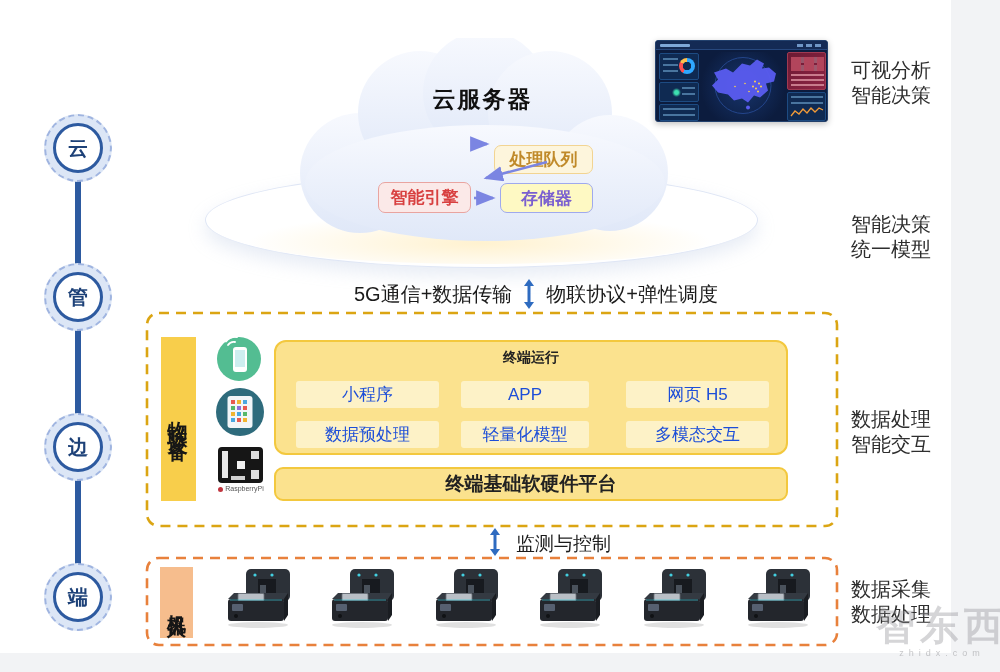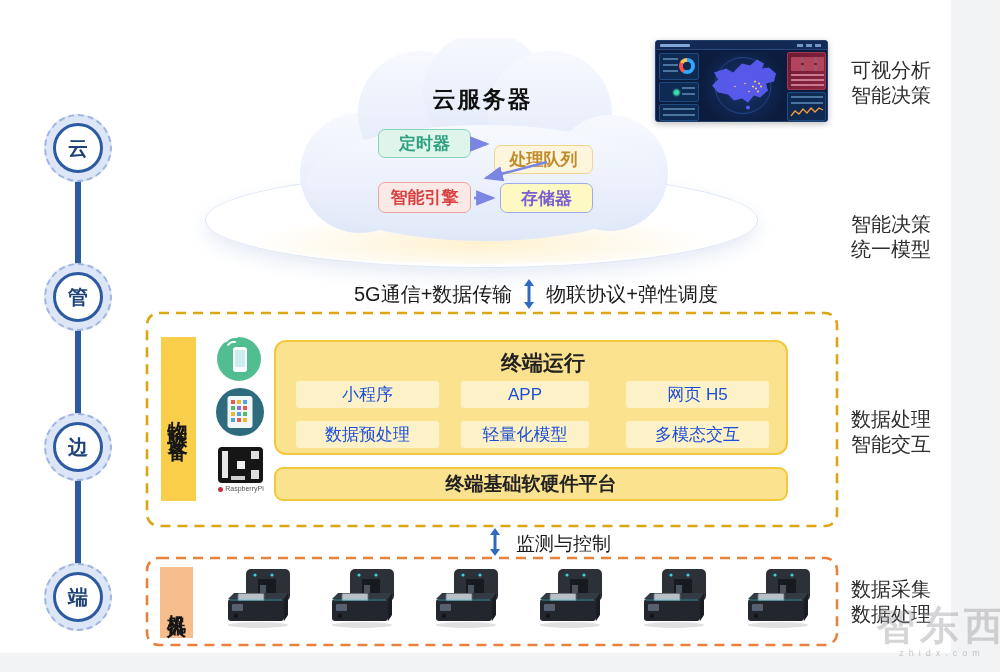--- a/index.html
+++ b/index.html
@@ -66,21 +66,21 @@
   
   .side-label{position:absolute;display:flex;align-items:center;justify-content:center;
     writing-mode:vertical-rl;text-orientation:upright;font-weight:700;color:#161616;}
   .edge-side{left:161px;top:337px;width:35px;height:164px;background:#f8ce4b;font-size:20px;letter-spacing:7px;}
   .dev-side{left:160px;top:567px;width:33px;height:71px;background:#f6bd8d;font-size:19px;letter-spacing:2px;}
 
   .bigyellow{position:absolute;background:#fbe28e;border:2px solid #f3c83e;border-radius:12px;}
   .runtime{left:274px;top:340px;width:514px;height:115px;}
   .platform{left:274px;top:467px;width:514px;height:34px;display:flex;align-items:center;justify-content:center;
     font-size:19px;font-weight:600;color:#222;border-radius:9px;}
-  .runtime-title{position:absolute;left:12px;top:7px;width:100%;text-align:center;font-size:21px;font-weight:600;color:#222;}
+  .runtime-title{position:absolute;left:0;top:7px;width:100%;text-align:center;font-size:14px;font-weight:600;color:#222;}
   .cell{position:absolute;height:27px;background:#fdf2c7;border-radius:3px;display:flex;align-items:center;
     justify-content:center;font-size:17px;color:#1d4ed8;}
 
   .icon-tile{position:absolute;}
 
   
   .robot{position:absolute;top:565px;width:74px;height:64px;}
 
   
   .wm{position:absolute;left:858px;top:606px;width:138px;text-align:center;pointer-events:none;margin-left:15px;}
@@ -132,23 +132,20 @@
       <circle cx="70" cy="135" r="60"></circle>
       <circle cx="130" cy="75" r="62"></circle>
       <circle cx="195" cy="55" r="62"></circle>
       <circle cx="260" cy="75" r="62"></circle>
       <circle cx="320" cy="135" r="58"></circle>
       <ellipse cx="195" cy="145" rx="180" ry="58"></ellipse>
     </g>
   </svg>
   <div class="cloud-title">云服务器</div>
 
-  <div class="cnode timer">
-      <span>定时器</span>
-    </div>
   <div class="cnode queue">
       <span>处理队列</span>
     </div>
   <div class="cnode engine">
       <span>智能引擎</span>
     </div>
   <div class="cnode storage">
       <span>存储器</span>
     </div>
 

